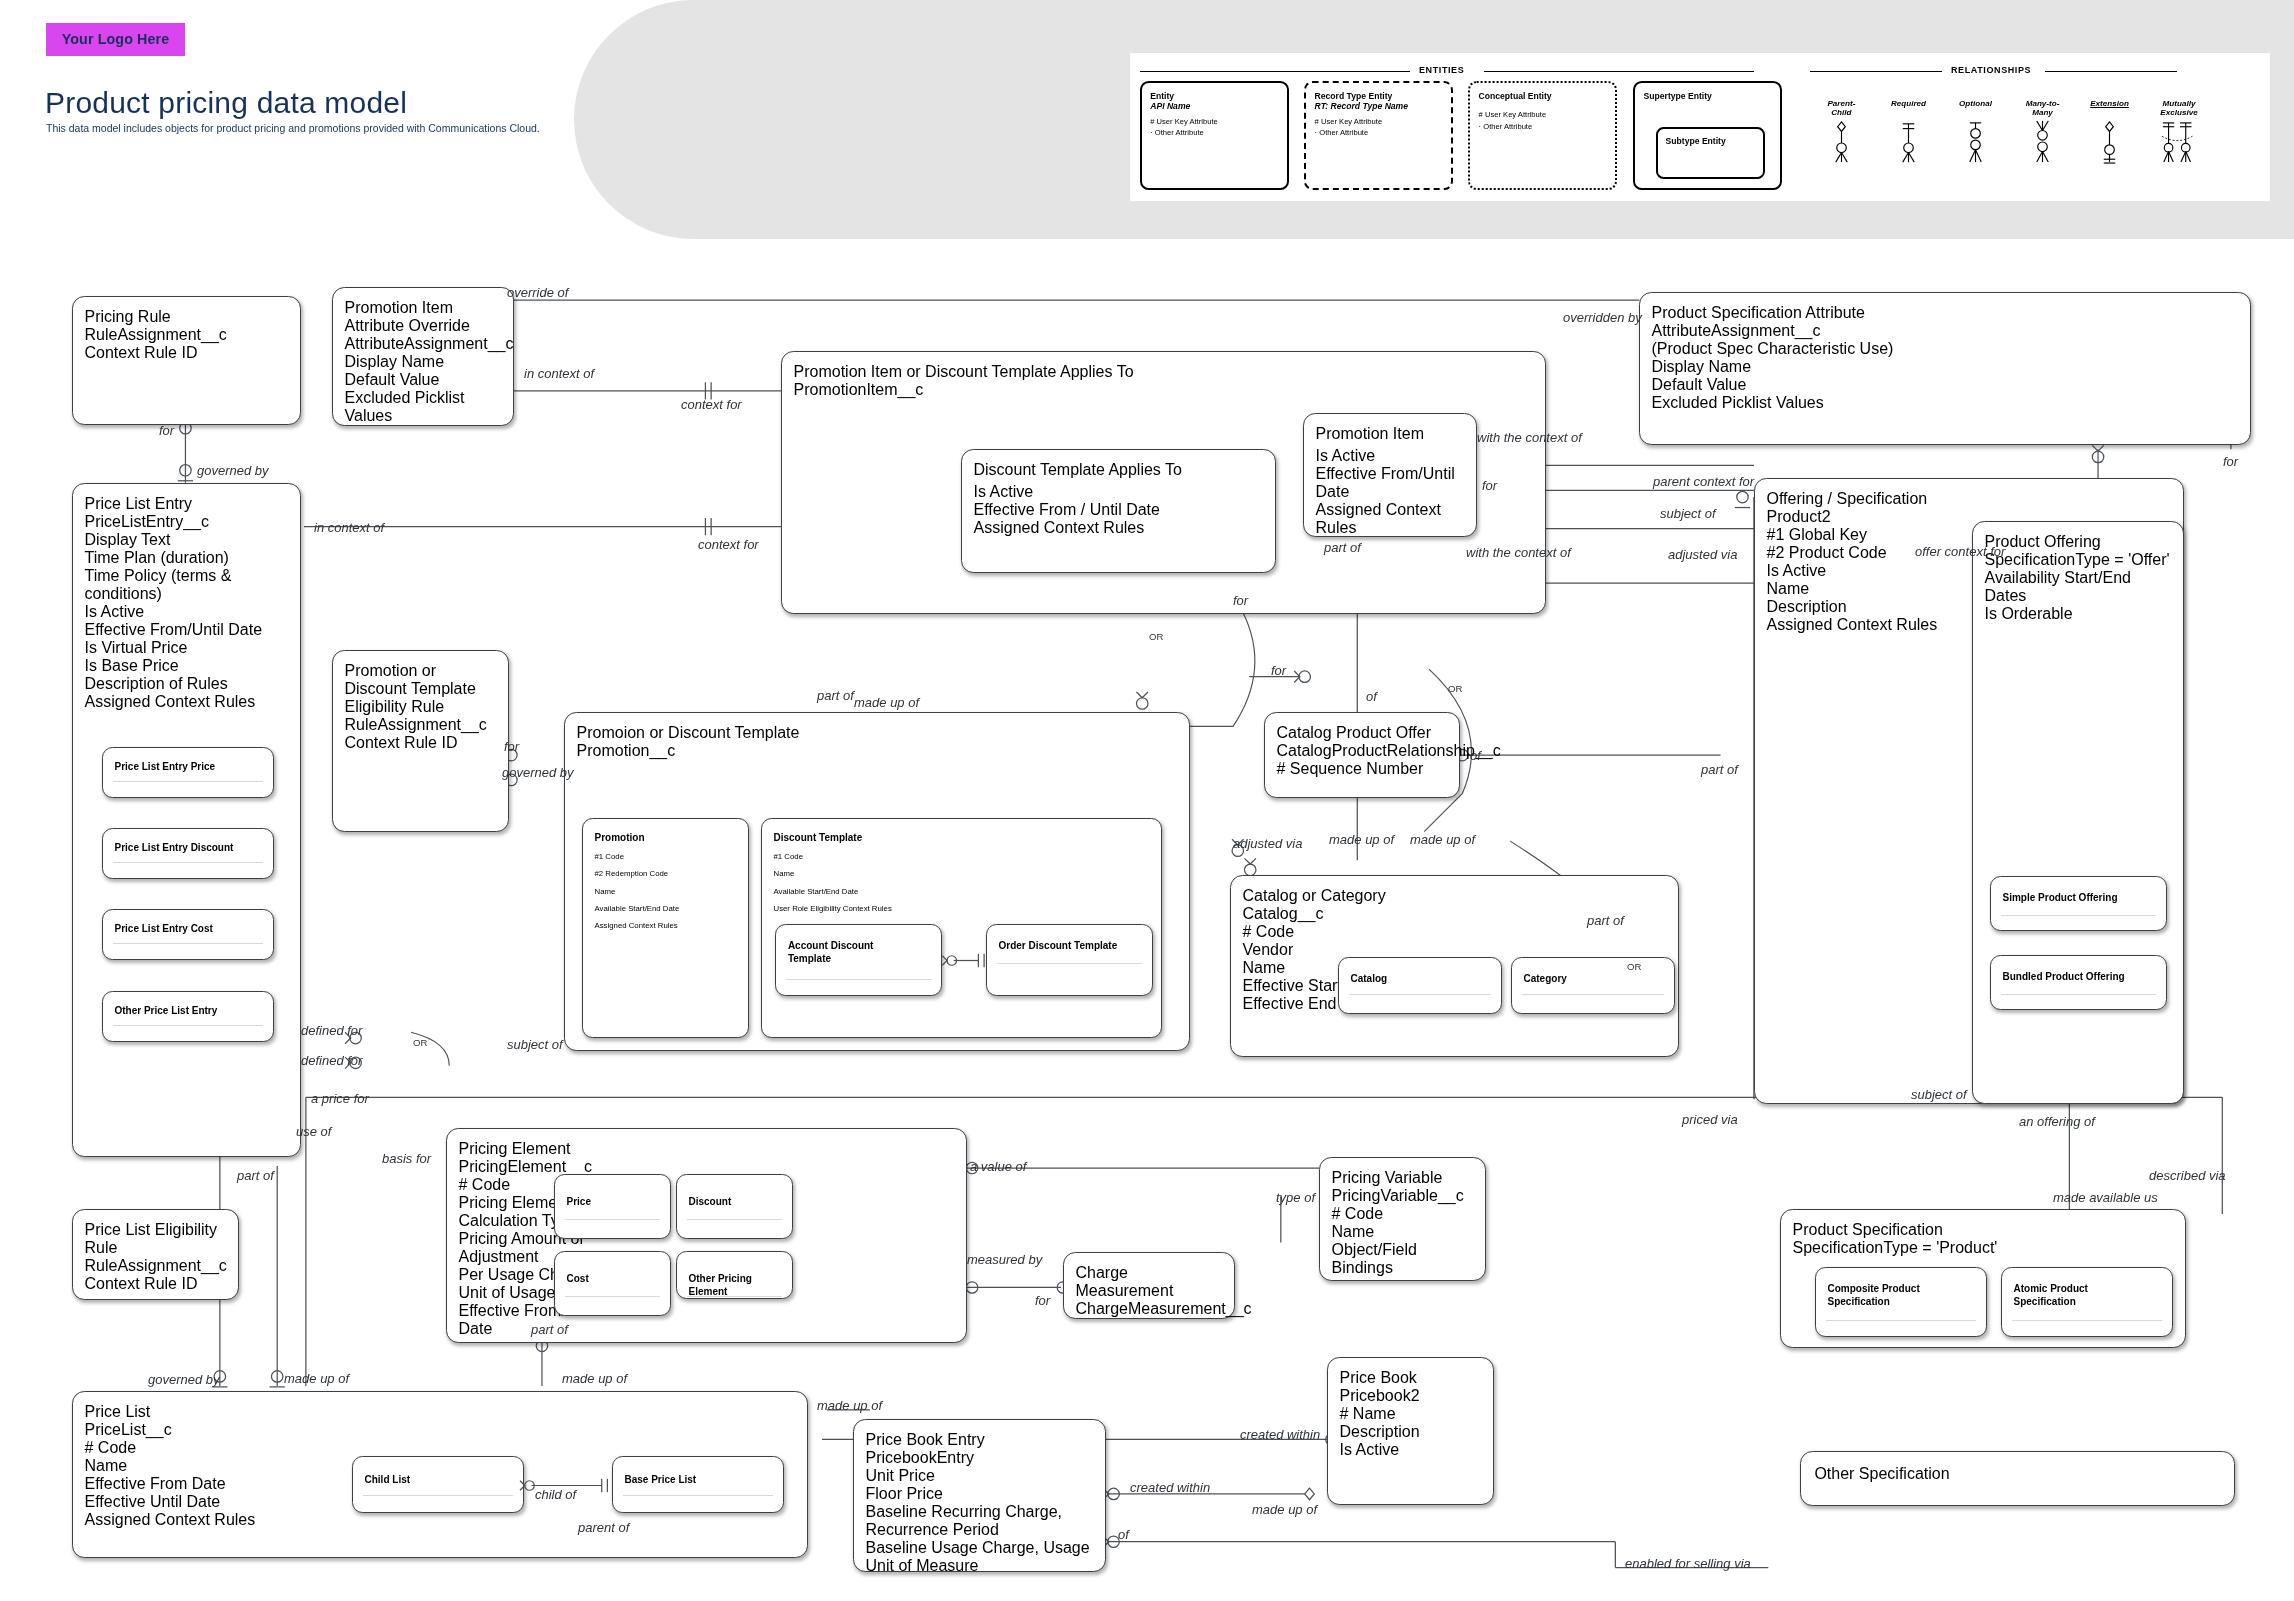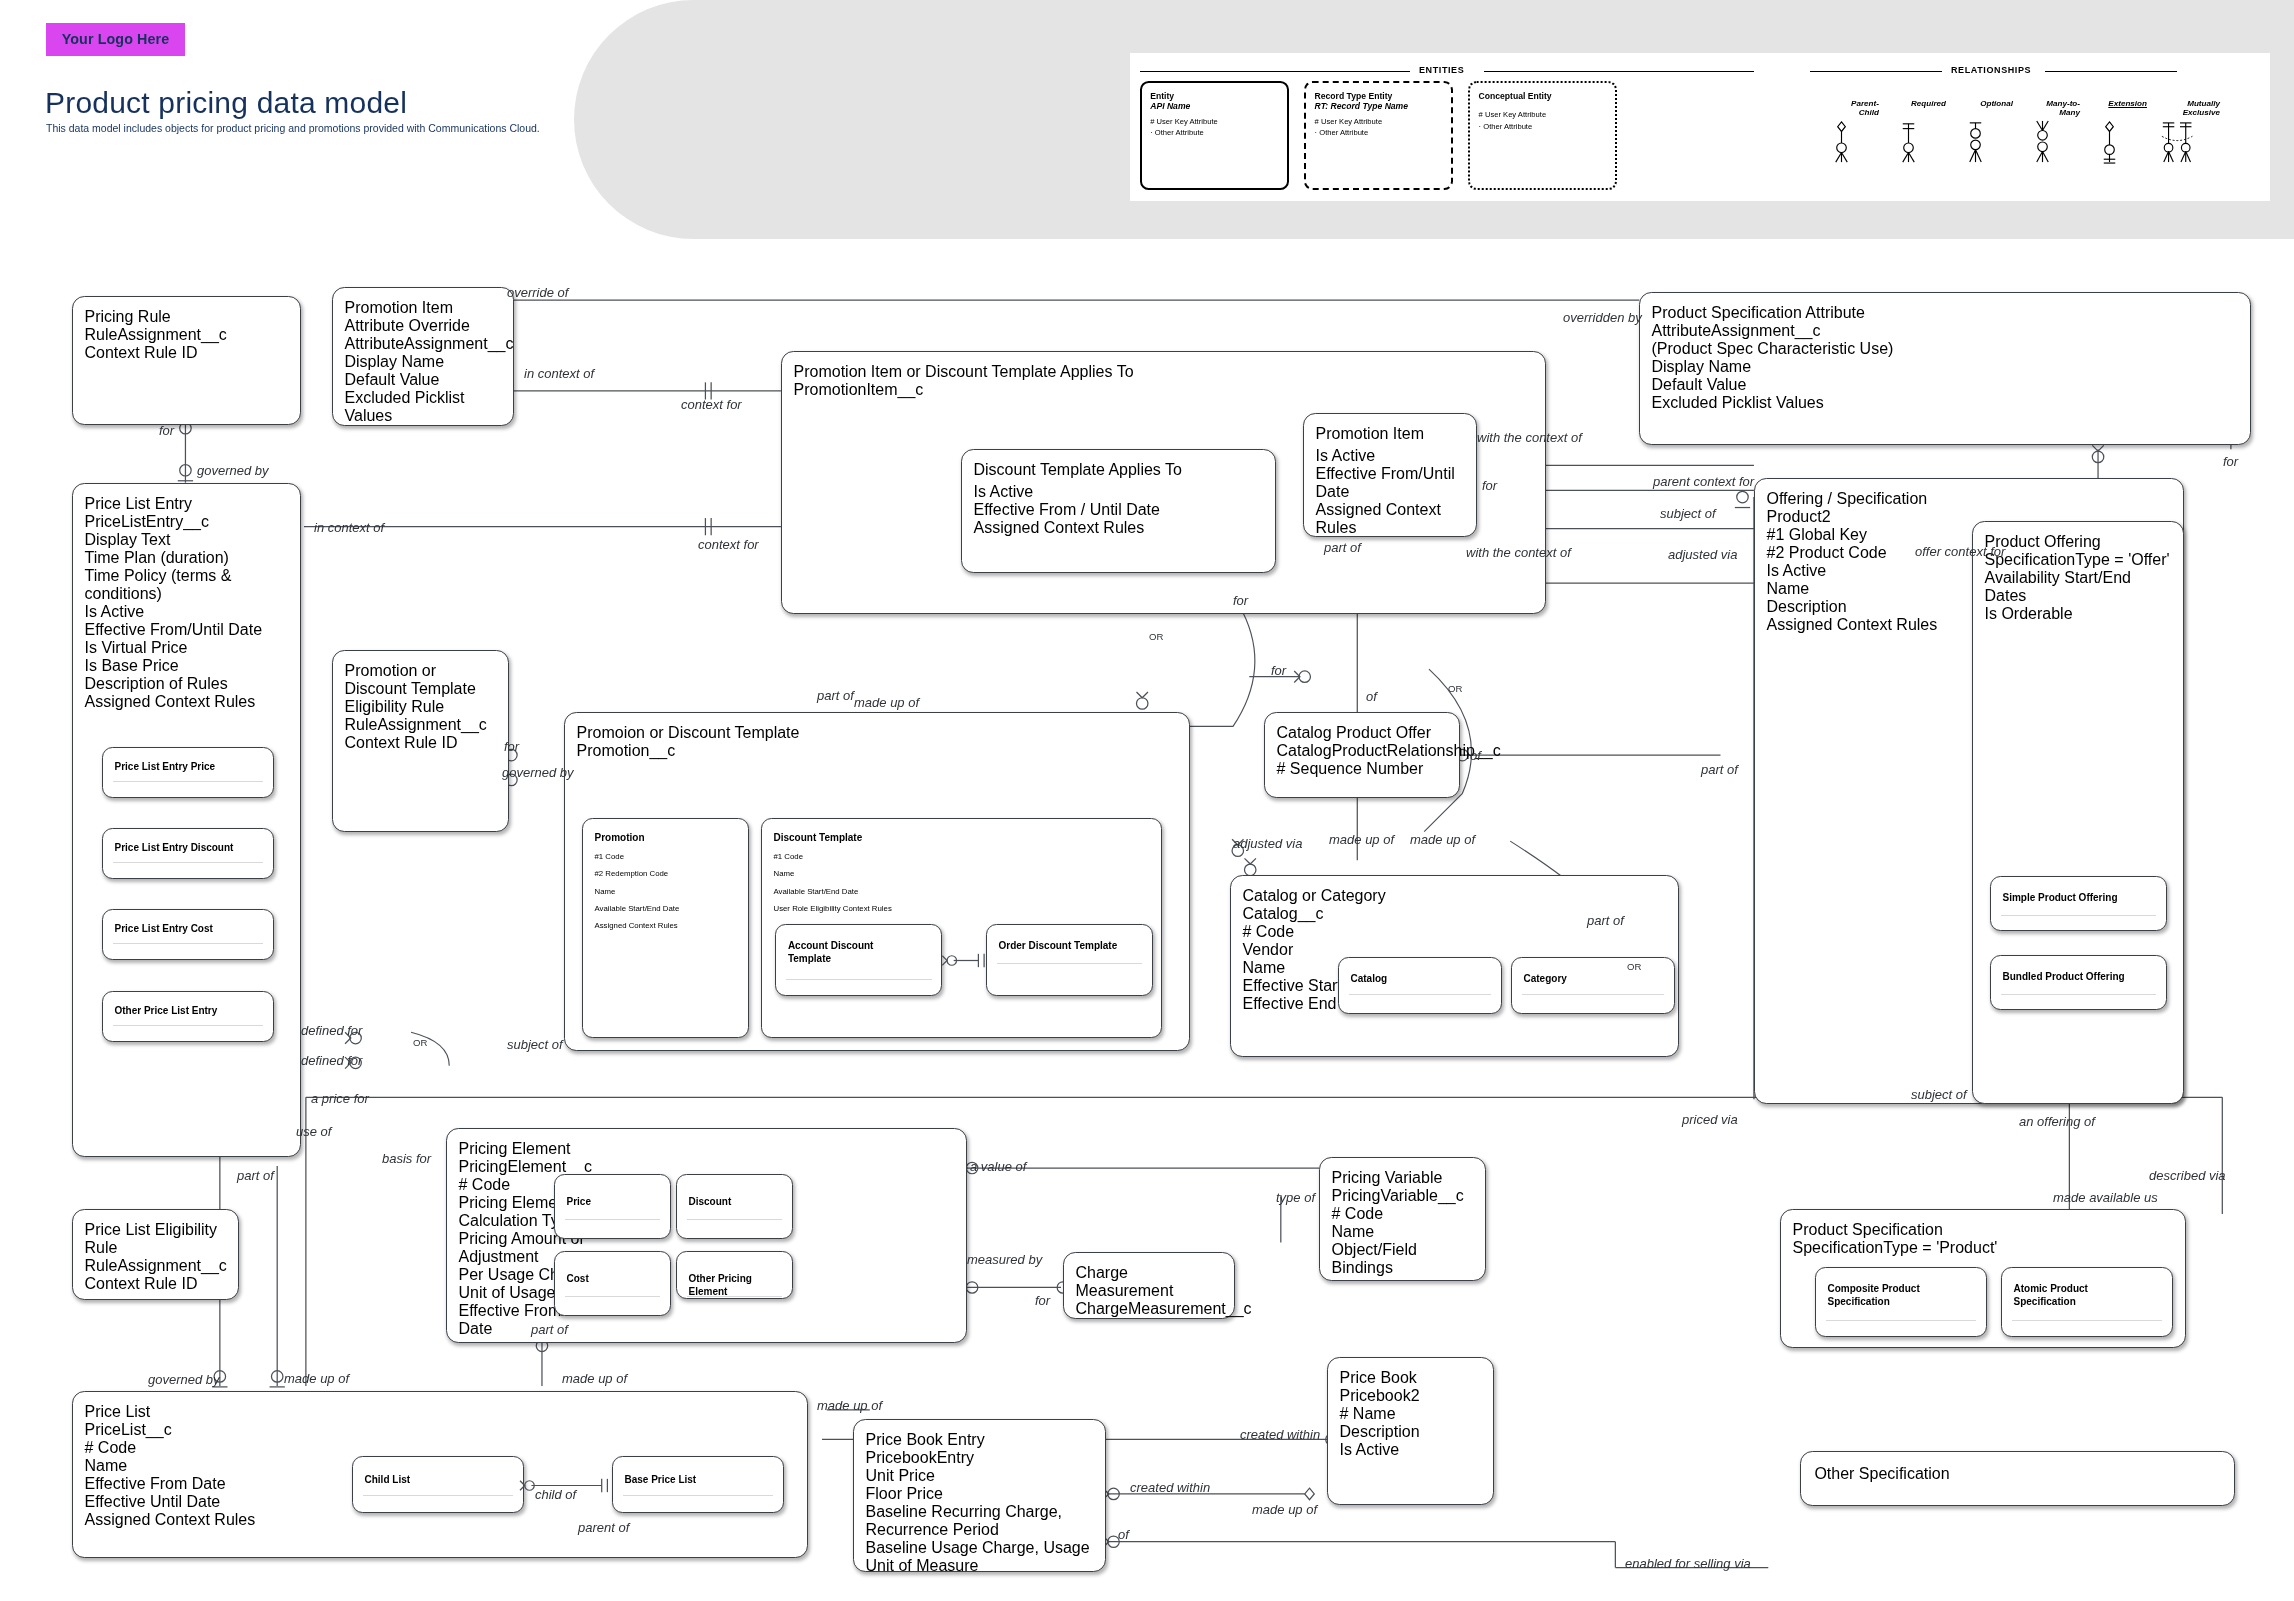--- a/index.html
+++ b/index.html
@@ -20,21 +20,21 @@
   
   #legend-entities{position:absolute;left:1130px;top:53px;width:1109px;height:148px;background:#fff;}
   #legend-rel{position:absolute;left:1802px;top:53px;width:468px;height:148px;background:#fff;}
   .leg-title{position:absolute;font-size:9px;font-weight:bold;letter-spacing:0.6px;color:#000;}
   .leg-rule{position:absolute;height:1px;background:#000;}
   .legbox{position:absolute;background:#fff;}
   .legbox .lb-t1{font-size:8.6px;font-weight:600;color:#000;line-height:1.25;}
   .legbox .lb-t2{font-size:8.6px;font-style:italic;font-weight:600;color:#000;line-height:1.25;}
   .legbox .lb-a{font-size:7.6px;color:#000;line-height:1.4;margin-top:4.8px;}
   .relcell{position:absolute;text-align:center;}
-  .relcell .rl{font-size:8.1px;font-style:italic;font-weight:600;line-height:1.15;color:#000;text-align:right;}
+  .relcell .rl{font-size:8.1px;font-style:italic;font-weight:600;line-height:1.15;color:#000;}
 
   
   .ent{position:absolute;background:#fff;border:1.5px solid #3b3f46;border-radius:12.4px;
        box-shadow:1.9px 2.9px 3.8px rgba(0,0,0,.30);box-sizing:border-box;}
   .pad{padding:10.5px 11.5px 7.6px 11.5px;}
   .sub{position:absolute;background:#fff;border:1.4px solid #3b3f46;border-radius:10.5px;
        box-shadow:1.9px 2.9px 3.8px rgba(0,0,0,.30);box-sizing:border-box;}
   .sub .snm{position:absolute;left:11.5px;font-size:10px;font-weight:bold;color:#000;line-height:1.25;}
   .sub .shr{position:absolute;left:9.6px;right:9.6px;height:1px;background:#d9d9d9;}
   .lbl{position:absolute;font-size:13px;font-style:italic;color:#2f3338;line-height:1.2;white-space:nowrap;}
@@ -80,20 +80,28 @@
       </div>
 
       <div class="legbox" style="left:338px;top:28px;width:145px;height:105px;border:2.5px dotted #000;border-radius:8.6px;">
         <div style="padding:7.6px 8.6px;">
           <div class="lb-t1">Conceptual Entity</div>
           <div class="lb-a" style="margin-top:8.6px;"># User Key Attribute</div>
           <div class="lb-a" style="margin-top:1px;">· Other Attribute</div>
         </div>
       </div>
 
+      <div class="legbox" style="left:503px;top:28px;width:145px;height:105px;border:2.5px solid #000;border-radius:8.6px;">
+        <div style="padding:7.6px 8.6px;">
+          <div class="lb-t1">Supertype Entity</div>
+        </div>
+        <div style="position:absolute;left:21px;top:44px;width:105px;height:48px;border:2.1px solid #000;border-radius:7.6px;">
+          <div class="lb-t1" style="padding:6.7px 7.6px;">Subtype Entity</div>
+        </div>
+      </div>
     </div>
 
     <div id="legend-rel">
       <div class="leg-rule" style="left:7.6px;top:18px;width:132px;"></div>
       <div class="leg-title" style="left:149px;top:12.4px;">RELATIONSHIPS</div>
       <div class="leg-rule" style="left:243px;top:18px;width:132px;"></div>
 
       <div class="relcell" style="left:1.9px;top:46px;width:75px;">
         <div class="rl" style="white-space:pre-line;">Parent-
 Child</div>

